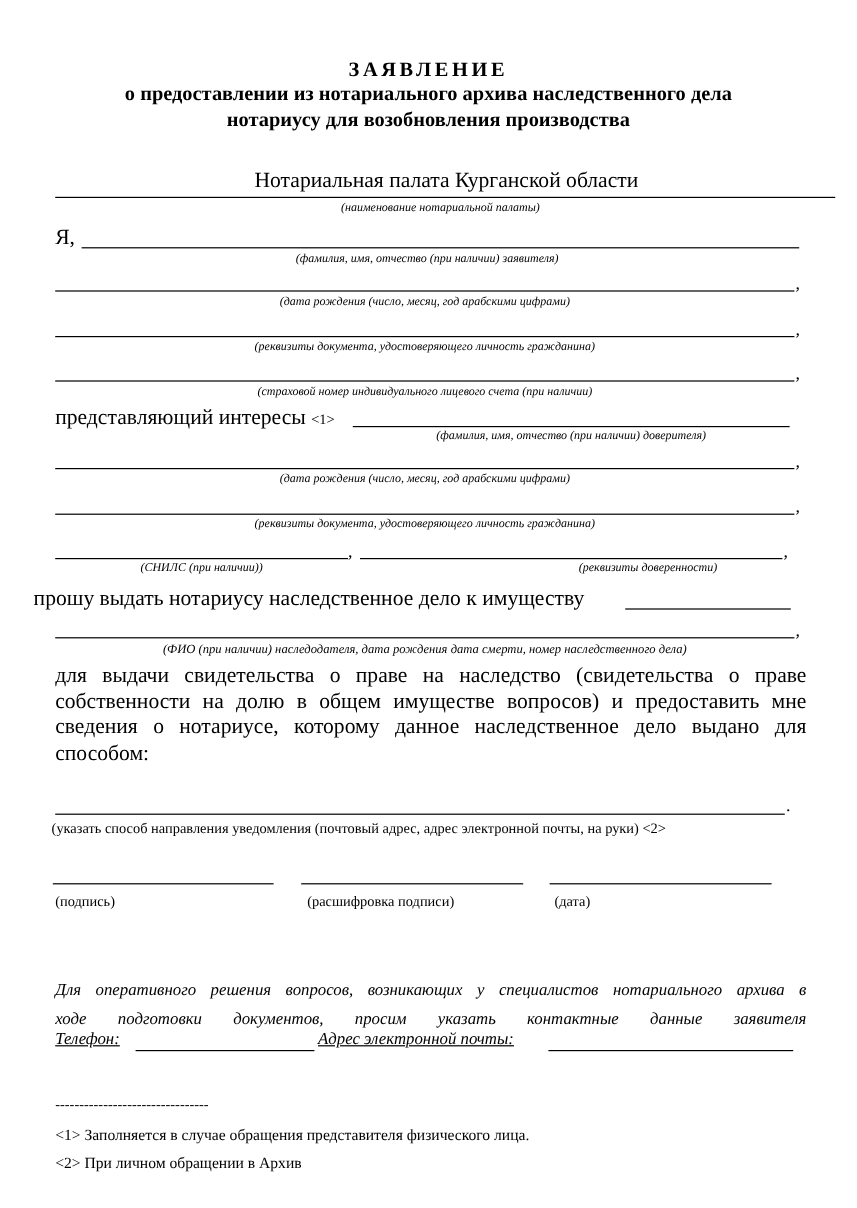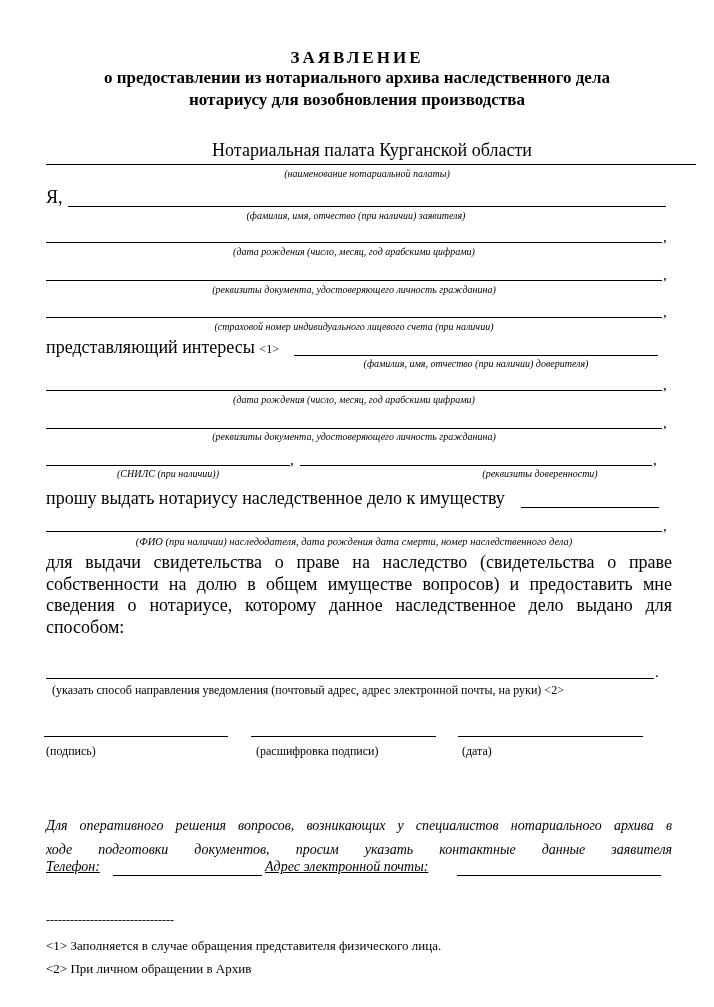--- a/index.html
+++ b/index.html
@@ -65,36 +65,36 @@
 <div class="comma" style="left:663px; top:415px;">,</div>
 <div class="hint" style="left:46px; width:616px; top:431px;">(реквизиты документа, удостоверяющего личность гражданина)</div>
 
 <div class="line" style="left:46px; top:465px; width:244px;"><span></span></div>
 <div class="comma" style="left:290px; top:452px;">,</div>
 <div class="hint" style="left:46px; width:244px; top:468px;">(СНИЛС (при наличии))</div>
 <div class="line" style="left:300px; top:465px; width:352px;"><span></span></div>
 <div class="comma" style="left:653px; top:452px;">,</div>
 <div class="hint" style="left:390px; width:300px; top:468px;">(реквизиты доверенности)</div>
 
-<div class="big" style="left:46px; top:488px;">прошу выдать нотариусу наследственное дело к имуществу</div>
+<div class="big" style="left:28px; top:488px;">прошу выдать нотариусу наследственное дело к имуществу</div>
 <div class="line" style="left:521px; top:507px; width:138px;"></div>
 <div class="line" style="left:46px; top:531px; width:616px;"><span></span></div>
 <div class="comma" style="left:663px; top:518px;">,</div>
 <div class="hint" style="left:46px; width:616px; top:536px; font-size:10.5px;">(ФИО (при наличии) наследодателя, дата рождения  дата смерти, номер наследственного дела)</div>
 
 <div class="para" style="top:552px;">
   <span class="ln">для выдачи свидетельства о праве на наследство (свидетельства о праве</span>
   <span class="ln">собственности на долю в общем имуществе вопросов) и предоставить мне</span>
   <span class="ln">сведения о нотариусе, которому данное наследственное дело выдано для</span>
   <span class="ln last">способом:</span>
 </div>
 
 <div class="line" style="left:46px; top:678px; width:608px;"><span></span></div>
 <div class="comma" style="left:655px; top:664px;">.</div>
-<div class="small" style="left:52px; top:683px;">(указать способ направления уведомления (почтовый адрес, адрес электронной почты, на руки) &lt;2&gt;</div>
+<div class="small" style="left:43px; top:683px;">(указать способ направления уведомления (почтовый адрес, адрес электронной почты, на руки) &lt;2&gt;</div>
 
 <div class="line" style="left:44px; top:736px; width:184px;"></div>
 <div class="line" style="left:251px; top:736px; width:185px;"></div>
 <div class="line" style="left:458px; top:736px; width:185px;"></div>
 <div class="small" style="left:46px; top:744px;">(подпись)</div>
 <div class="small" style="left:256px; top:744px;">(расшифровка подписи)</div>
 <div class="small" style="left:462px; top:744px;">(дата)</div>
 
 <div class="contact" style="top:786px;margin-top:28px;">
   <span class="ln">Для оперативного решения вопросов, возникающих у специалистов нотариального архива в</span>

